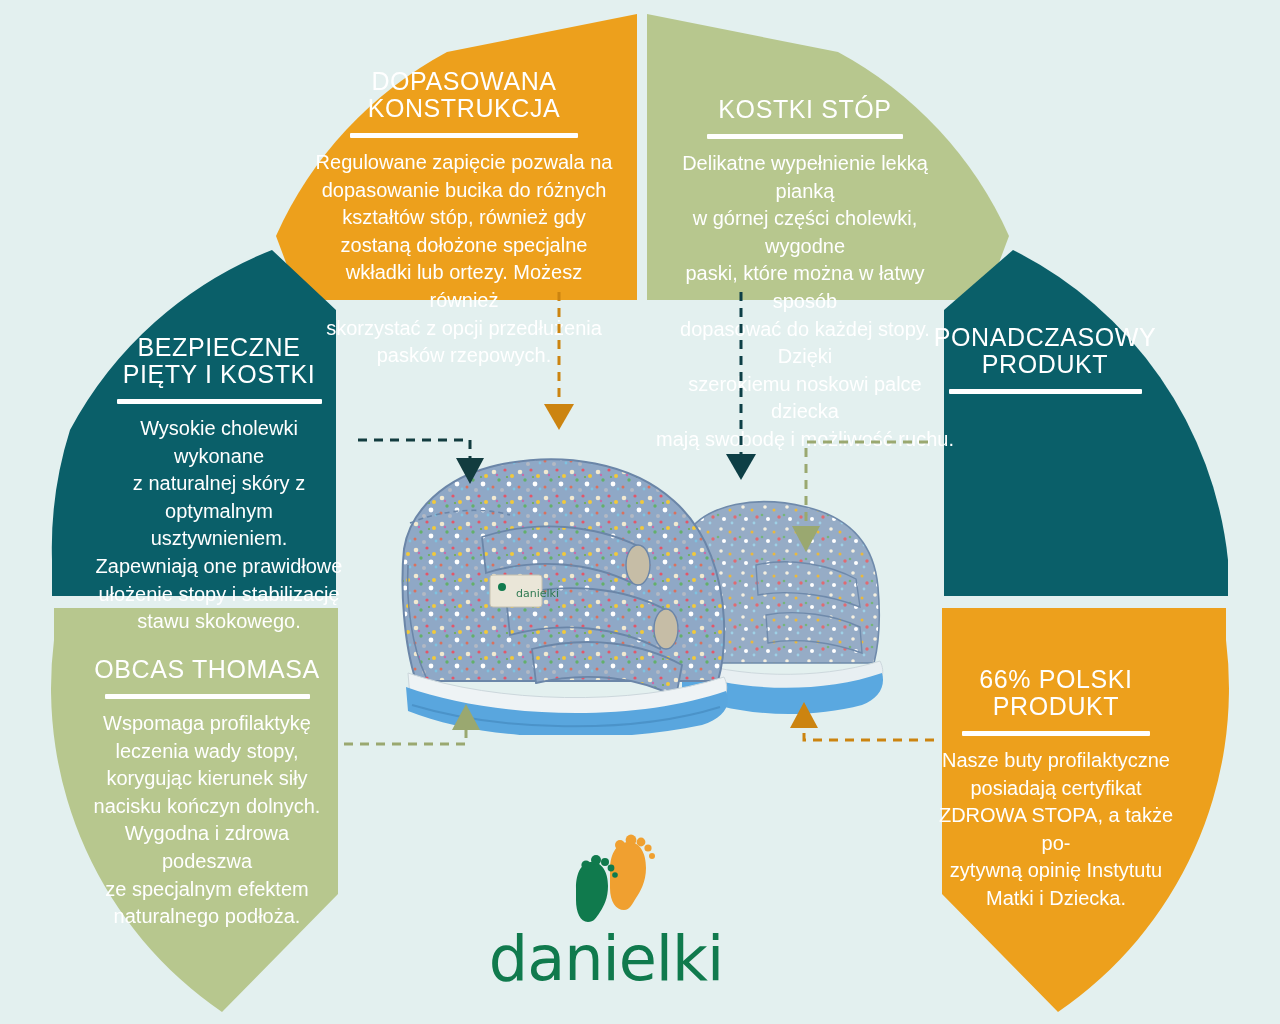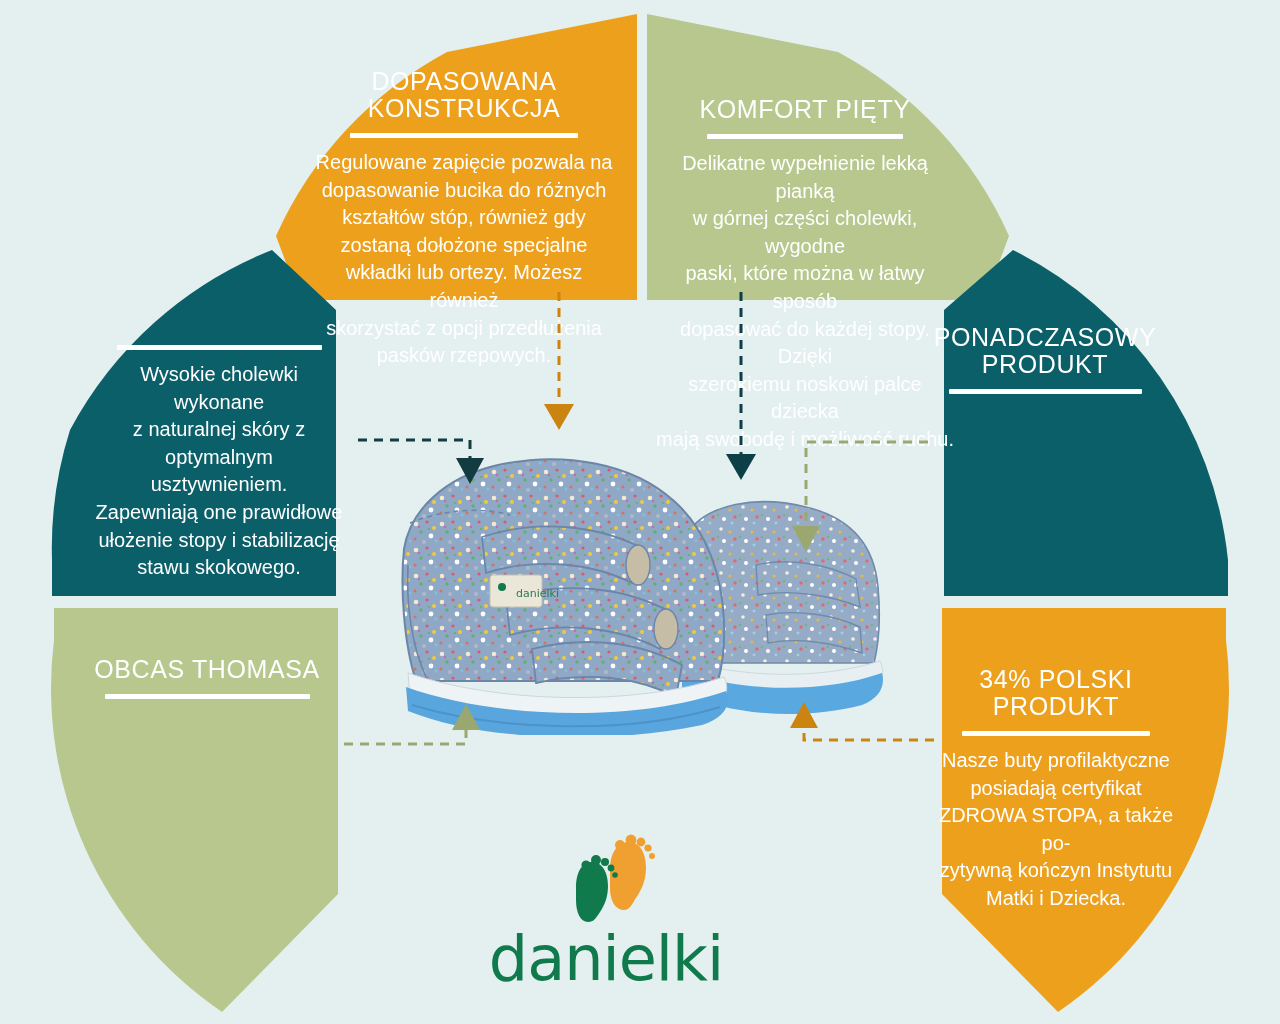--- a/index.html
+++ b/index.html
@@ -94,59 +94,68 @@
     <div class="panel-body">Regulowane zapięcie pozwala na
 dopasowanie bucika do różnych
 kształtów stóp, również gdy
 zostaną dołożone specjalne
 wkładki lub ortezy. Możesz również
 skorzystać z opcji przedłużenia
 pasków rzepowych.</div>
   </div>
 
   <div class="panel-text" id="p-komfort">
-    <div class="panel-title">KOMFORT PIĘTY</div>
+    <div class="panel-title">KOSTKI STÓP</div>
     <div class="rule"></div>
     <div class="panel-body">Delikatne wypełnienie lekką pianką
 w górnej części cholewki, wygodne
 paski, które można w łatwy sposób
 dopasować do każdej stopy. Dzięki
 szerokiemu noskowi palce dziecka
 mają swobodę i możliwość ruchu.</div>
   </div>
 
   <div class="panel-text" id="p-bezpieczne">
+    <div class="panel-title">BEZPIECZNE
+PIĘTY I KOSTKI</div>
     <div class="rule"></div>
     <div class="panel-body">Wysokie cholewki wykonane
 z naturalnej skóry z
 optymalnym usztywnieniem.
 Zapewniają one prawidłowe
 ułożenie stopy i stabilizację
 stawu skokowego.</div>
   </div>
 
   <div class="panel-text" id="p-design">
     <div class="panel-title">PONADCZASOWY
 PRODUKT</div>
     <div class="rule"></div>
   </div>
 
   <div class="panel-text" id="p-obcas">
     <div class="panel-title">OBCAS THOMASA</div>
     <div class="rule"></div>
+    <div class="panel-body">Wspomaga profilaktykę
+leczenia wady stopy,
+korygując kierunek siły
+nacisku kończyn dolnych.
+Wygodna i zdrowa podeszwa
+ze specjalnym efektem
+naturalnego podłoża.</div>
   </div>
 
   <div class="panel-text" id="p-polski">
-    <div class="panel-title">34% POLSKI
+    <div class="panel-title">66% POLSKI
 PRODUKT</div>
     <div class="rule"></div>
     <div class="panel-body">Nasze buty profilaktyczne
 posiadają certyfikat
 ZDROWA STOPA, a także po-
-zytywną kończyn Instytutu
+zytywną opinię Instytutu
 Matki i Dziecka.</div>
   </div>
 
   <div id="shoe">
     <svg viewBox="0 0 520 320">
       <defs>
         <pattern id="speck" width="26" height="26" patternUnits="userSpaceOnUse">
           <rect width="26" height="26" fill="#8fa8c6"></rect>
           <circle cx="4" cy="5" r="2.3" fill="#f2e9d0"></circle>
           <circle cx="15" cy="3" r="1.6" fill="#e2566a"></circle>

